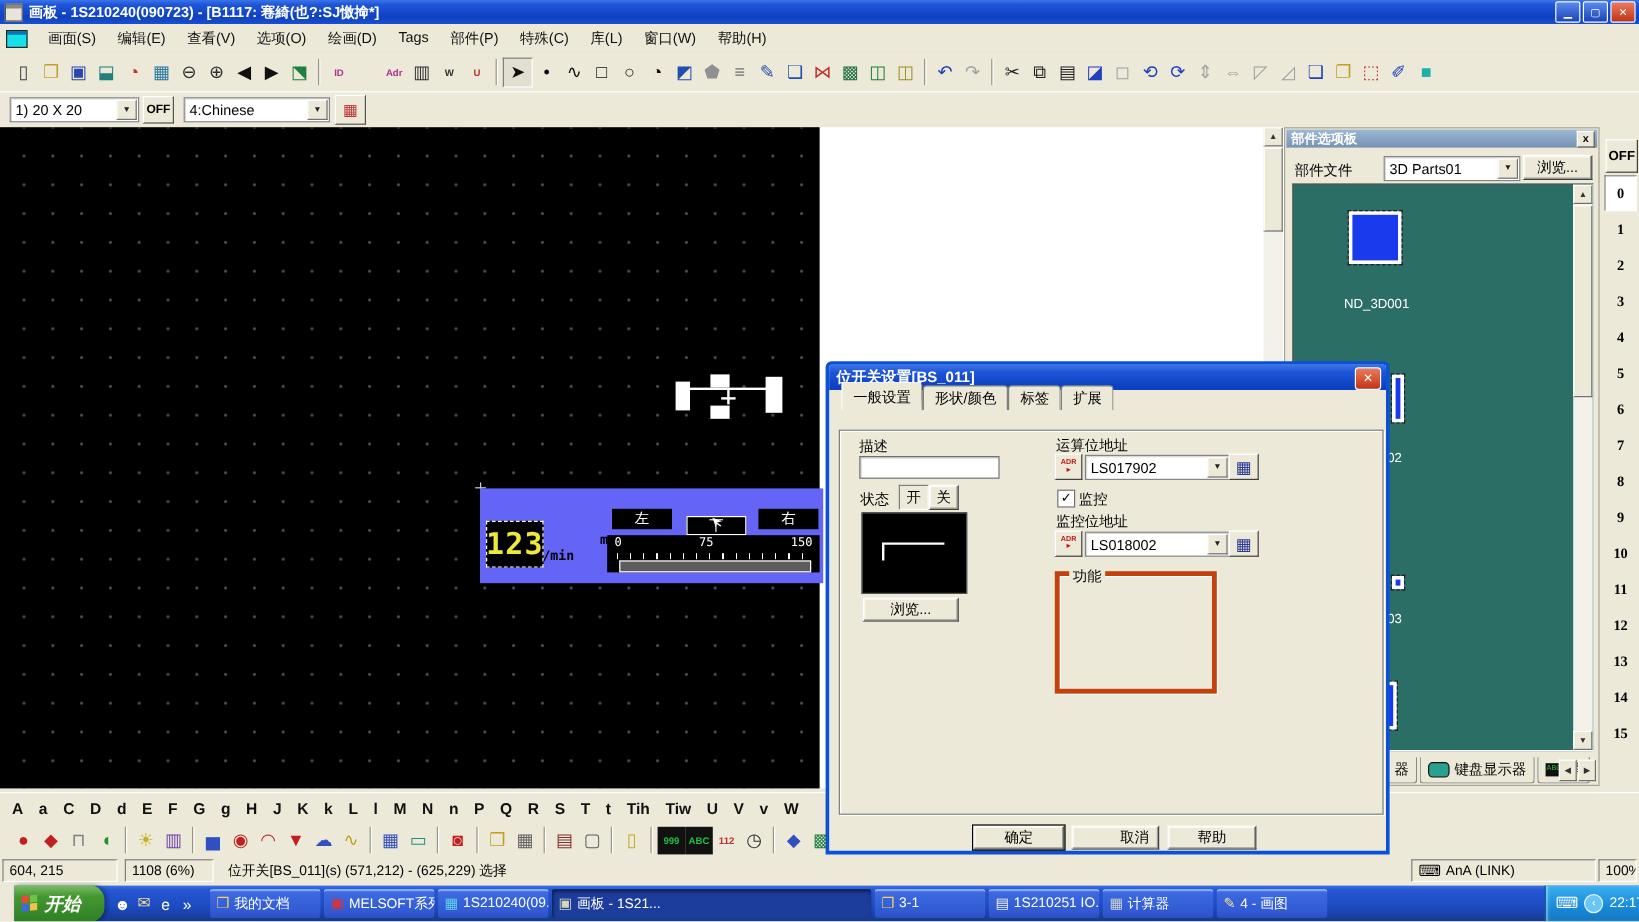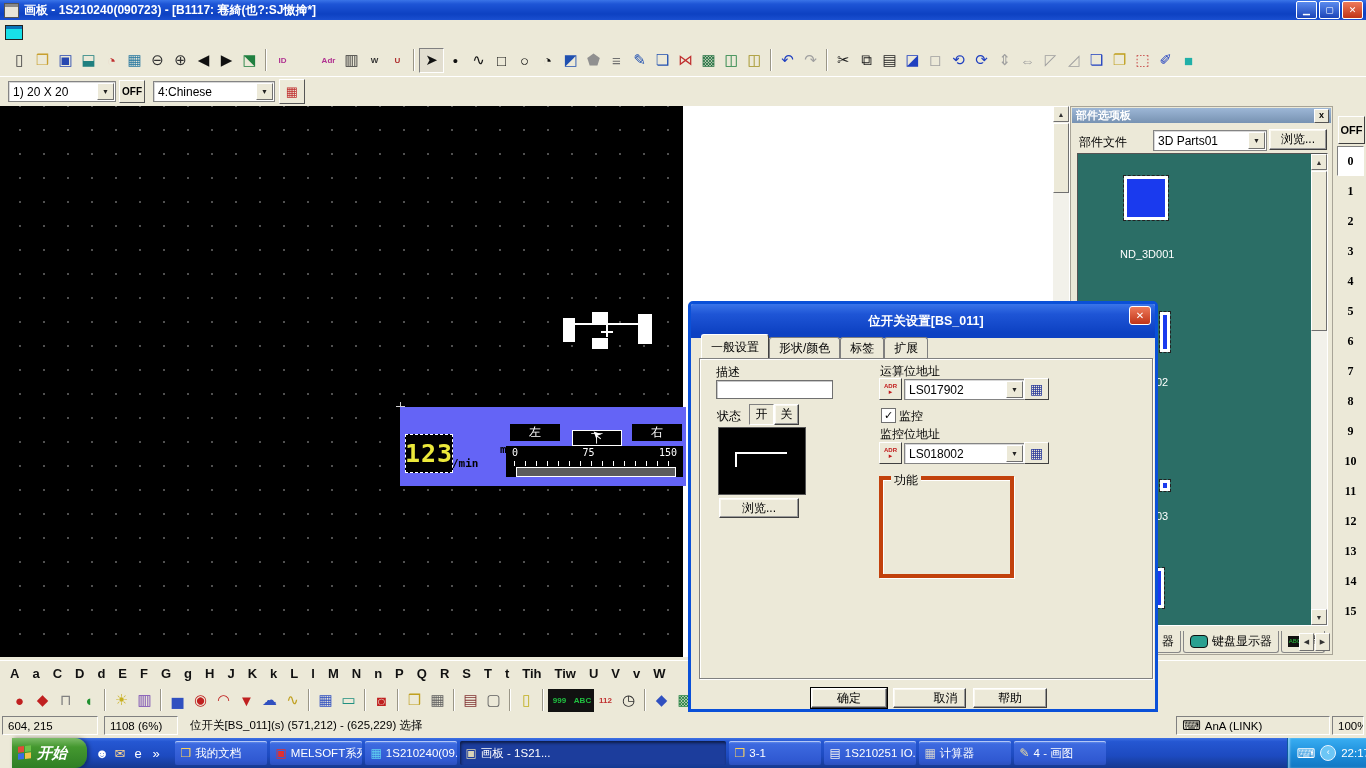--- a/index.html
+++ b/index.html
@@ -126,31 +126,31 @@
   .task.active{background:#1c3d9c;box-shadow:inset 1px 2px 3px rgba(0,0,0,.55);}
   .ticon{font-size:12px;flex:0 0 auto;}
   #tray{margin-left:auto;height:30px;display:flex;align-items:center;gap:5px;padding:0 8px 0 8px;
     background:linear-gradient(180deg,#39aef2 0%,#1a8ad8 60%,#1277c2 100%);
     border-left:1px solid #0d5a9e;box-shadow:inset 2px 0 2px rgba(255,255,255,.4);color:#fff;}
   #tray-chevron{width:14px;height:14px;border-radius:50%;background:#6cc6f5;border:1px solid #e8f4ff;
     color:#fff;font-size:9px;line-height:13px;text-align:center;}
   
   #dialog{position:absolute;left:688px;top:301px;width:470px;height:411px;background:#ece9d8;
     border:3px solid #0a50d8;border-radius:5px 5px 0 0;box-sizing:border-box;z-index:50;}
-  #dlg-title{position:absolute;left:0;top:0;right:0;height:34px;
+  #dlg-title{position:absolute;left:0;top:0;right:0;height:21px;
     background:linear-gradient(180deg,#3a74e8 0%,#1e55d6 30%,#0d41c2 85%);
     color:#fff;font-weight:bold;font-size:12.5px;display:flex;align-items:center;padding-left:6px;
-    border-radius:2px 2px 0 0;justify-content:center;}
+    border-radius:2px 2px 0 0;}
   #dlg-close{position:absolute;right:4px;top:2px;width:20px;height:17px;border:1px solid #fff;
     border-radius:3px;background:linear-gradient(180deg,#ee7a5a,#c03418);color:#fff;font-size:10px;
     font-weight:bold;display:flex;align-items:center;justify-content:center;}
   .dtab{height:19px;padding:1px 9px 0 9px;border:1px solid #808080;border-bottom:none;
     background:#ece9d8;border-radius:3px 3px 0 0;display:flex;align-items:center;font-size:12px;}
   .dtab.active{height:22px;margin-top:-3px;border-color:#fff #404040 #ece9d8 #fff;position:relative;z-index:2;}
-  #dlg-tabs{position:absolute;left:10px;top:33px;display:flex;align-items:flex-end;}
+  #dlg-tabs{position:absolute;left:10px;top:17px;display:flex;align-items:flex-end;}
   #dlg-page{position:absolute;left:8px;top:54px;width:452px;height:319px;border:1px solid #808080;
     box-shadow:inset 1px 1px 0 #fff,1px 1px 0 #fff;}
   .dlabel{position:absolute;font-size:12px;color:#000;}
   .dinput{position:absolute;background:#fff;border:1px solid #707070;box-shadow:inset 1px 1px 0 #c8c8c8;
     font-size:12px;padding-left:3px;box-sizing:border-box;}
   .dbtn{position:absolute;background:#ece9d8;border:1px solid;border-color:#fff #404040 #404040 #fff;
     box-shadow:inset -1px -1px 0 #9a9a9a,inset 1px 1px 0 #faf8f0;display:flex;align-items:center;
     justify-content:center;font-size:12px;box-sizing:border-box;}
   .dbtn.default{outline:1px solid #000;}
   #preview-box{position:absolute;left:27px;top:123px;width:86px;height:66px;background:#000;
@@ -181,20 +181,33 @@
     <span>画板 - 1S210240(090723) - [B1117: 寋綺(也?:SJ憿掵*]</span>
     <span class="wbtns">
       <span class="wbtn">▁</span>
       <span class="wbtn">▢</span>
       <span class="wbtn close">✕</span>
     </span>
   </div>
 
   <div id="menubar">
     <span id="doc-icon"></span>
+    <span id="menu-items" style="display:flex;">
+        <div class="menuitem">画面(S)</div>
+        <div class="menuitem">编辑(E)</div>
+        <div class="menuitem">查看(V)</div>
+        <div class="menuitem">选项(O)</div>
+        <div class="menuitem">绘画(D)</div>
+        <div class="menuitem">Tags</div>
+        <div class="menuitem">部件(P)</div>
+        <div class="menuitem">特殊(C)</div>
+        <div class="menuitem">库(L)</div>
+        <div class="menuitem">窗口(W)</div>
+        <div class="menuitem">帮助(H)</div>
+      </span>
   </div>
 
   <div id="toolbar1">
       <div class="tbtn">
         <span style="color: rgb(64, 64, 64);">▯</span>
       </div>
       <div class="tbtn">
         <span style="color: rgb(200, 160, 48);">❒</span>
       </div>
       <div class="tbtn">

